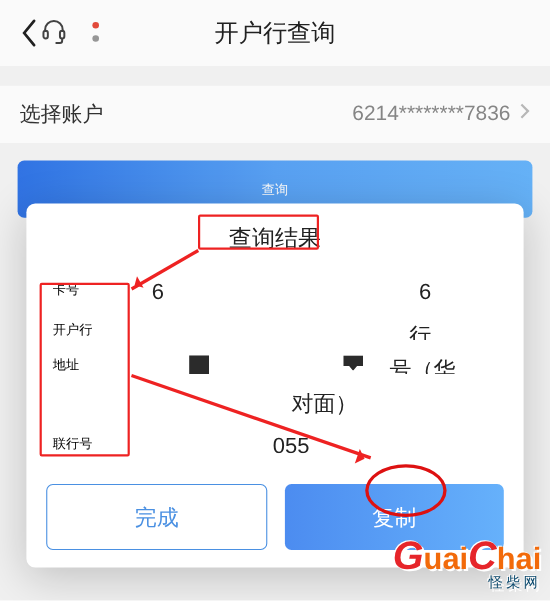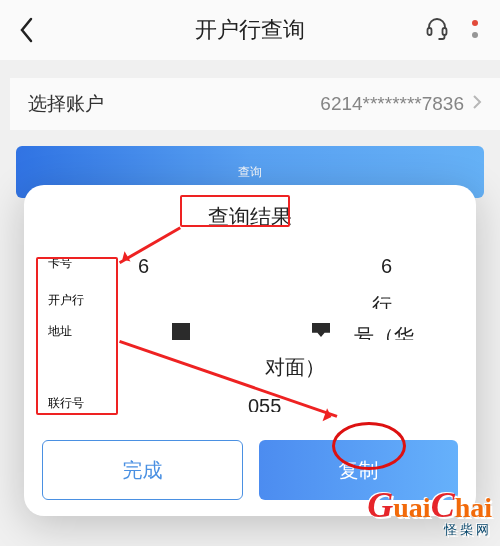--- a/index.html
+++ b/index.html
@@ -9,21 +9,21 @@
     height: 546px;
     background: #f5f5f5;
     position: relative;
     overflow: hidden;
   }
   .header {
     height: 60px;
     background: #fff;
     display: flex;
     align-items: center;
-    justify-content: space-between;
+    justify-content: flex-start;
     padding: 0 18px;
     position: relative;
   }
   .back-arrow {
     display: flex;
     align-items: center;
     justify-content: center;
   }
   .title {
     position: absolute;
@@ -55,21 +55,20 @@
 
   .account-row {
     margin-top: 18px;
     height: 52px;
     background: #fff;
     display: flex;
     align-items: center;
     justify-content: space-between;
     padding: 0 18px;
     font-size: 19px;
-    margin-left: 10px;
   }
   .account-left { color:#333; }
   .account-right { display:flex; align-items:center; gap:8px; color:#888; }
   .chevron-right { color:#bbb; }
 
   .query-btn {
     margin:16px 16px 0 16px;
     height:52px;
     border-radius:6px;
     background: linear-gradient(90deg,#3276e8,#5aa4f6,#68b5fb);
@@ -85,21 +84,21 @@
     left:0; right:0; top:0; bottom:0;
     background: rgba(0,0,0,0.02);
     pointer-events:none;
   }
 
   .dialog {
     position:absolute;
     left:24px; right:24px;
     top:185px;
     background:#fff;
-    border-radius:20px;
+    border-radius:8px;
     box-shadow: 0 8px 40px rgba(0,0,0,.2);
     padding: 18px 18px 16px 18px;
   }
   .dialog-title {
     text-align:center;
     font-size:21px;
     color:#222;
     margin-bottom:24px;
     display:inline-block;
     width:100%;
@@ -159,21 +158,21 @@
     left:332px; top:422px;
     width:74px; height:48px;
     border:3px solid #d11;
     border-radius:50%;
     pointer-events:none;
   }
 
   .watermark {
     position:absolute;
     right:8px; bottom:10px;
-    font-family: Liberation Serif, serif;
+    font-family: Liberation Sans, sans-serif;
     font-weight:bold;
     font-size:28px;
     color:#f26a0a;
     text-shadow: 2px 2px 0 #fff, -1px -1px 0 #fff;
     pointer-events:none;
     line-height:1;
     text-align:right;
   }
   .watermark .big { font-size:36px; font-style:italic; }
   .watermark .red { color:#e6252a; }

